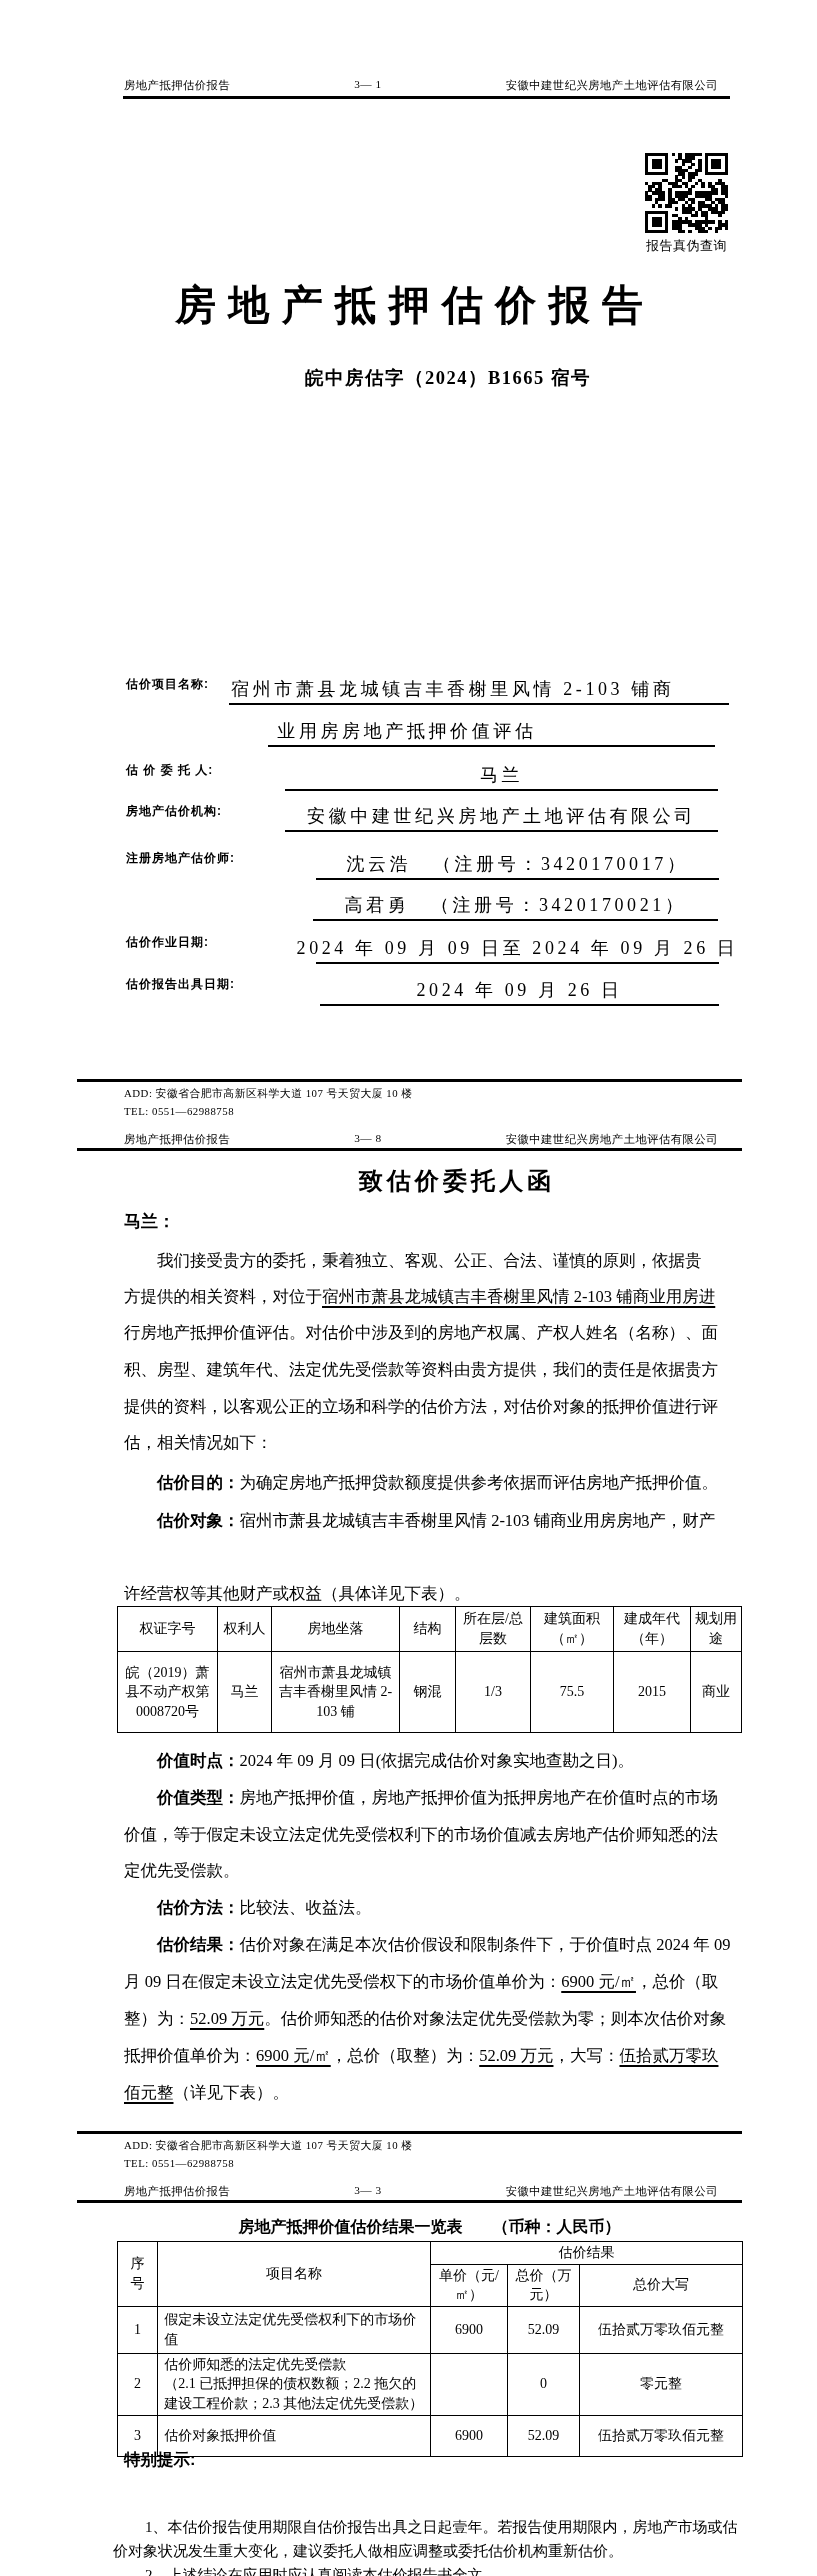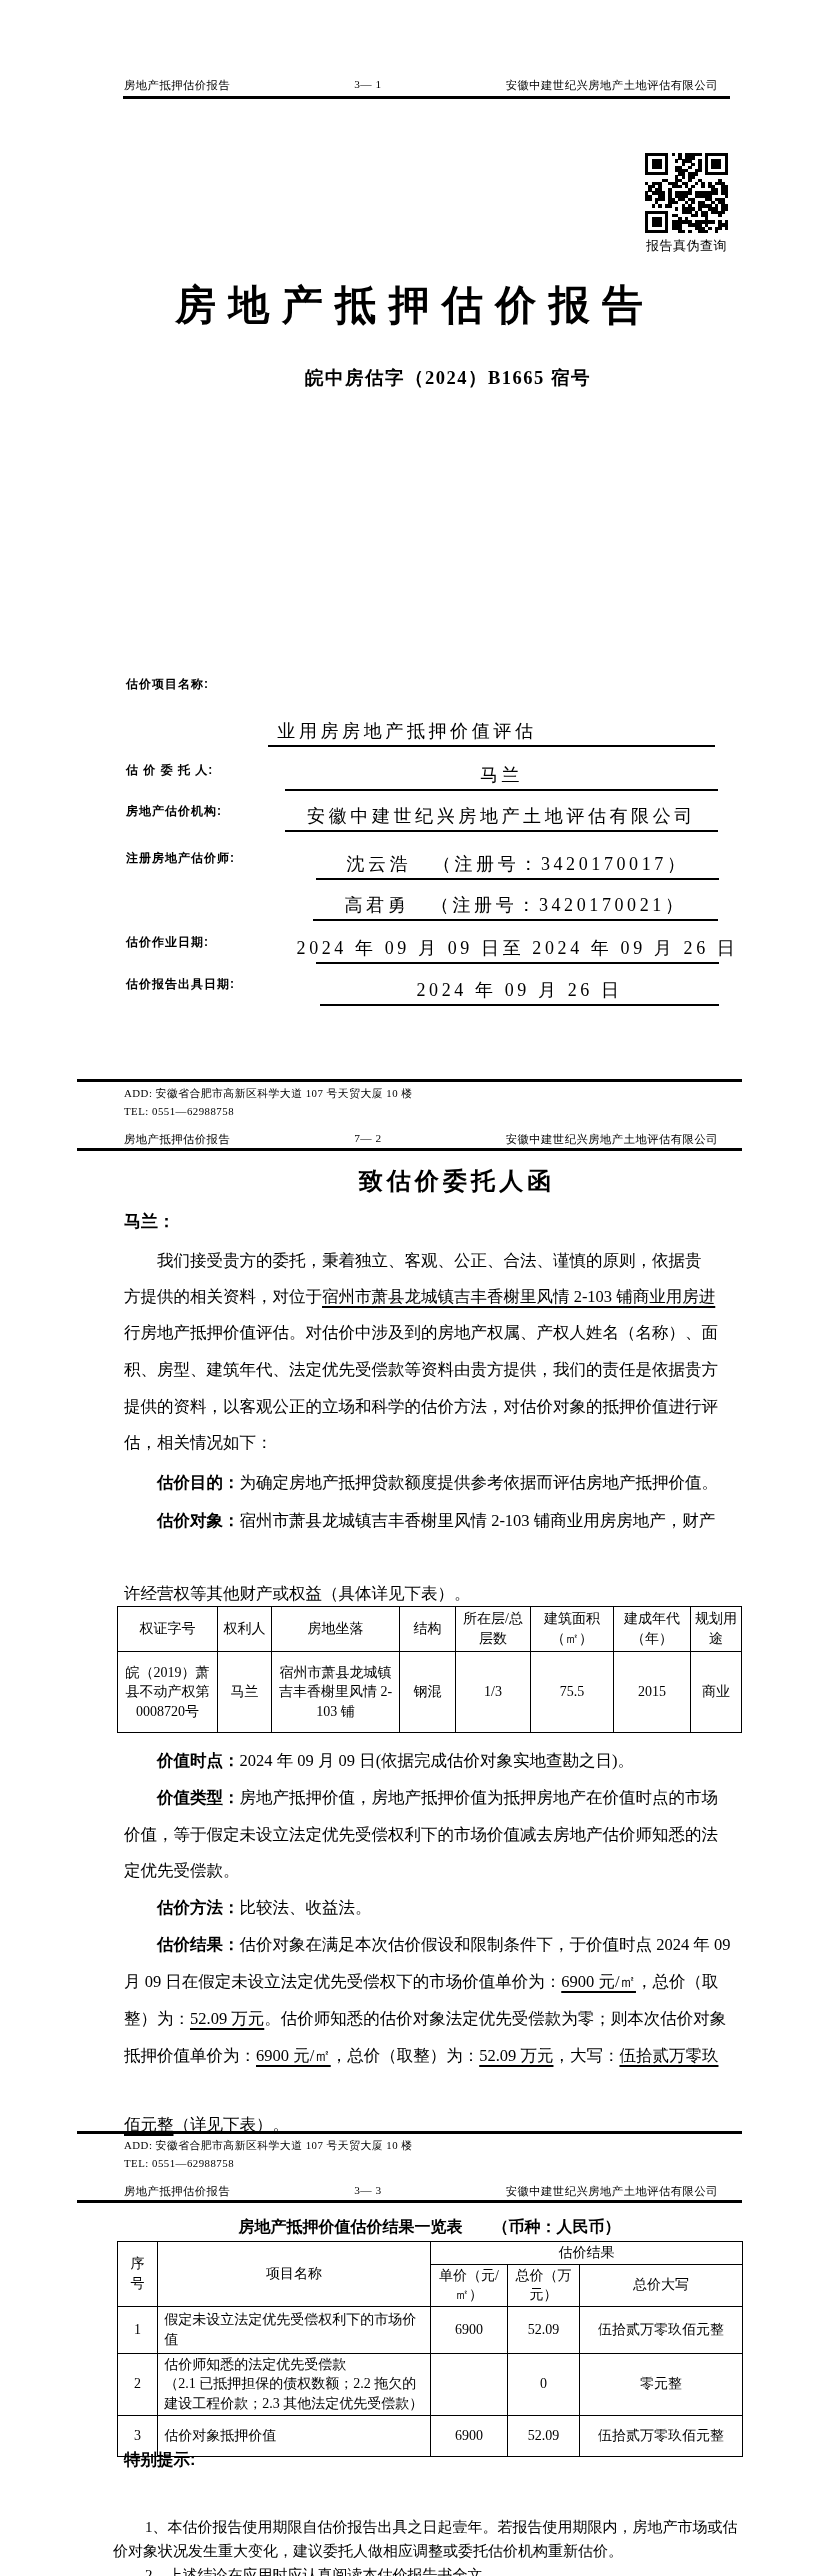--- a/index.html
+++ b/index.html
@@ -284,20 +284,21 @@
         <rect fill="#fff" x="1" y="19" width="5" height="5"></rect>
         <rect x="2" y="20" width="3" height="3"></rect>
       </g>
     </svg>
   <div class="abs" style="left:635px;top:237px;width:103px;text-align:center;font-size:13px;letter-spacing:0.5px;">报告真伪查询</div>
 
   <div class="abs doc-title" style="left:0;top:278px;width:818px;">房地产抵押估价报告</div>
   <div class="abs doc-no" style="left:0;top:365px;width:818px;">皖中房估字（2024）B1665 宿号</div>
 
   <div class="flabel" style="top:676px;">估价项目名称:</div>
+  <div class="uv left" style="left:229px;top:674px;width:498px;padding-left:2.1px;">宿州市萧县龙城镇吉丰香榭里风情 2-103 铺商</div>
   <div class="uv left" style="left:268px;top:716px;width:438px;padding-left:9.3px;">业用房房地产抵押价值评估</div>
 
   <div class="flabel" style="top:762px;">估 价 委 托 人:</div>
   <div class="uv" style="left:285px;top:760px;width:433px;">马兰</div>
 
   <div class="flabel" style="top:803px;">房地产估价机构:</div>
   <div class="uv" style="left:285px;top:801px;width:433px;">安徽中建世纪兴房地产土地评估有限公司</div>
 
   <div class="flabel" style="top:850px;">注册房地产估价师:</div>
   <div class="uv" style="left:316px;top:849px;width:403px;">沈云浩　（注册号：3420170017）</div>
@@ -308,21 +309,21 @@
 
   <div class="flabel" style="top:976px;">估价报告出具日期:</div>
   <div class="uv" style="left:320px;top:975px;width:399px;">2024 年 09 月 26 日</div>
 
   <div class="abs rule" style="left:77px;top:1079px;width:665px;"></div>
   <div class="abs foot" style="left:124px;top:1087px;">ADD: 安徽省合肥市高新区科学大道 107 号天贸大厦 10 楼</div>
   <div class="abs foot" style="left:124px;top:1105px;">TEL: 0551—62988758</div>
 
   <div class="abs hdr" style="left:124px;top:1132px;width:594px;">
     <span>房地产抵押估价报告</span>
-    <span>7— 2</span>
+    <span>3— 8</span>
     <span>安徽中建世纪兴房地产土地评估有限公司</span>
   </div>
   <div class="abs rule" style="left:77px;top:1148px;width:665px;"></div>
 
   <div class="abs letter-title" style="left:0;top:1165px;width:818px;">致估价委托人函</div>
   <div class="abs" style="left:124px;top:1210px;font-size:17px;font-weight:bold;">马兰：</div>
 
   <div class="bl ind" style="top:1249px;">我们接受贵方的委托，秉着独立、客观、公正、合法、谨慎的原则，依据贵</div>
   <div class="bl" style="top:1285px;"><span>方提供的相关资料，对位于</span><span class="u">宿州市萧县龙城镇吉丰香榭里风情 2-103 铺商业用房进</span></div>
   <div class="bl" style="top:1321px;">行房地产抵押价值评估。对估价中涉及到的房地产权属、产权人姓名（名称）、面</div>
@@ -375,21 +376,21 @@
   <div class="bl ind" style="top:1786px;"><span class="lab">价值类型：</span><span>房地产抵押价值，房地产抵押价值为抵押房地产在价值时点的市场</span></div>
   <div class="bl" style="top:1823px;">价值，等于假定未设立法定优先受偿权利下的市场价值减去房地产估价师知悉的法</div>
   <div class="bl" style="top:1859px;">定优先受偿款。</div>
 
   <div class="bl ind" style="top:1896px;"><span class="lab">估价方法：</span><span>比较法、收益法。</span></div>
 
   <div class="bl ind" style="top:1933px;"><span class="lab">估价结果：</span><span>估价对象在满足本次估价假设和限制条件下，于价值时点 2024 年 09</span></div>
   <div class="bl" style="top:1970px;"><span>月 09 日在假定未设立法定优先受偿权下的市场价值单价为：</span><span class="u">6900 元/㎡</span><span>，总价（取</span></div>
   <div class="bl" style="top:2007px;"><span>整）为：</span><span class="u">52.09 万元</span><span>。估价师知悉的估价对象法定优先受偿款为零；则本次估价对象</span></div>
   <div class="bl" style="top:2044px;"><span>抵押价值单价为：</span><span class="u">6900 元/㎡</span><span>，总价（取整）为：</span><span class="u">52.09 万元</span><span>，大写：</span><span class="u">伍拾贰万零玖</span></div>
-  <div class="bl" style="top:2081px;margin-top:32px;"><span class="u">佰元整</span><span>（详见下表）。</span></div>
+  <div class="bl" style="top:2081px;"><span class="u">佰元整</span><span>（详见下表）。</span></div>
 
   <div class="abs rule" style="left:77px;top:2131px;width:665px;"></div>
   <div class="abs foot" style="left:124px;top:2139px;">ADD: 安徽省合肥市高新区科学大道 107 号天贸大厦 10 楼</div>
   <div class="abs foot" style="left:124px;top:2157px;">TEL: 0551—62988758</div>
 
   <div class="abs hdr" style="left:124px;top:2184px;width:594px;">
     <span>房地产抵押估价报告</span>
     <span>3— 3</span>
     <span>安徽中建世纪兴房地产土地评估有限公司</span>
   </div>

